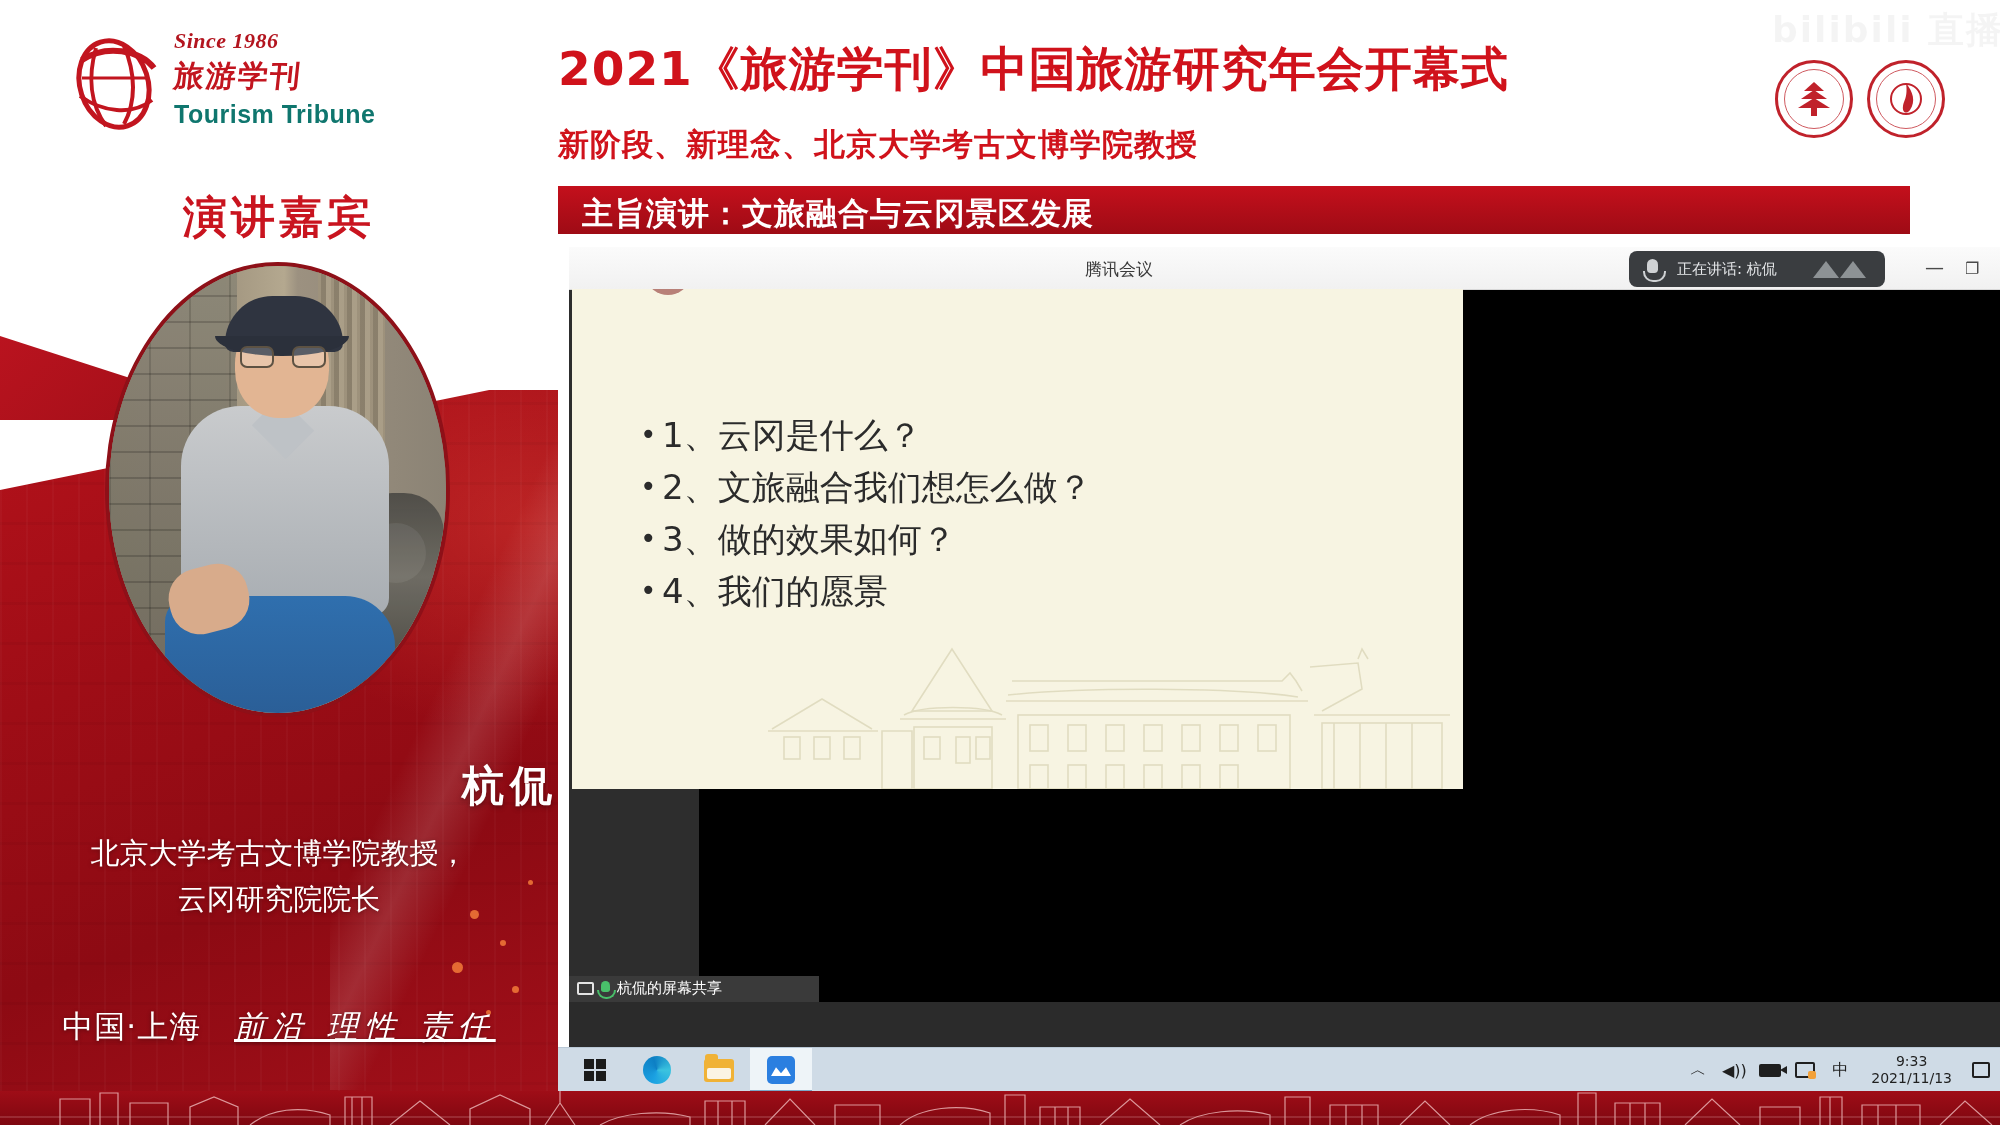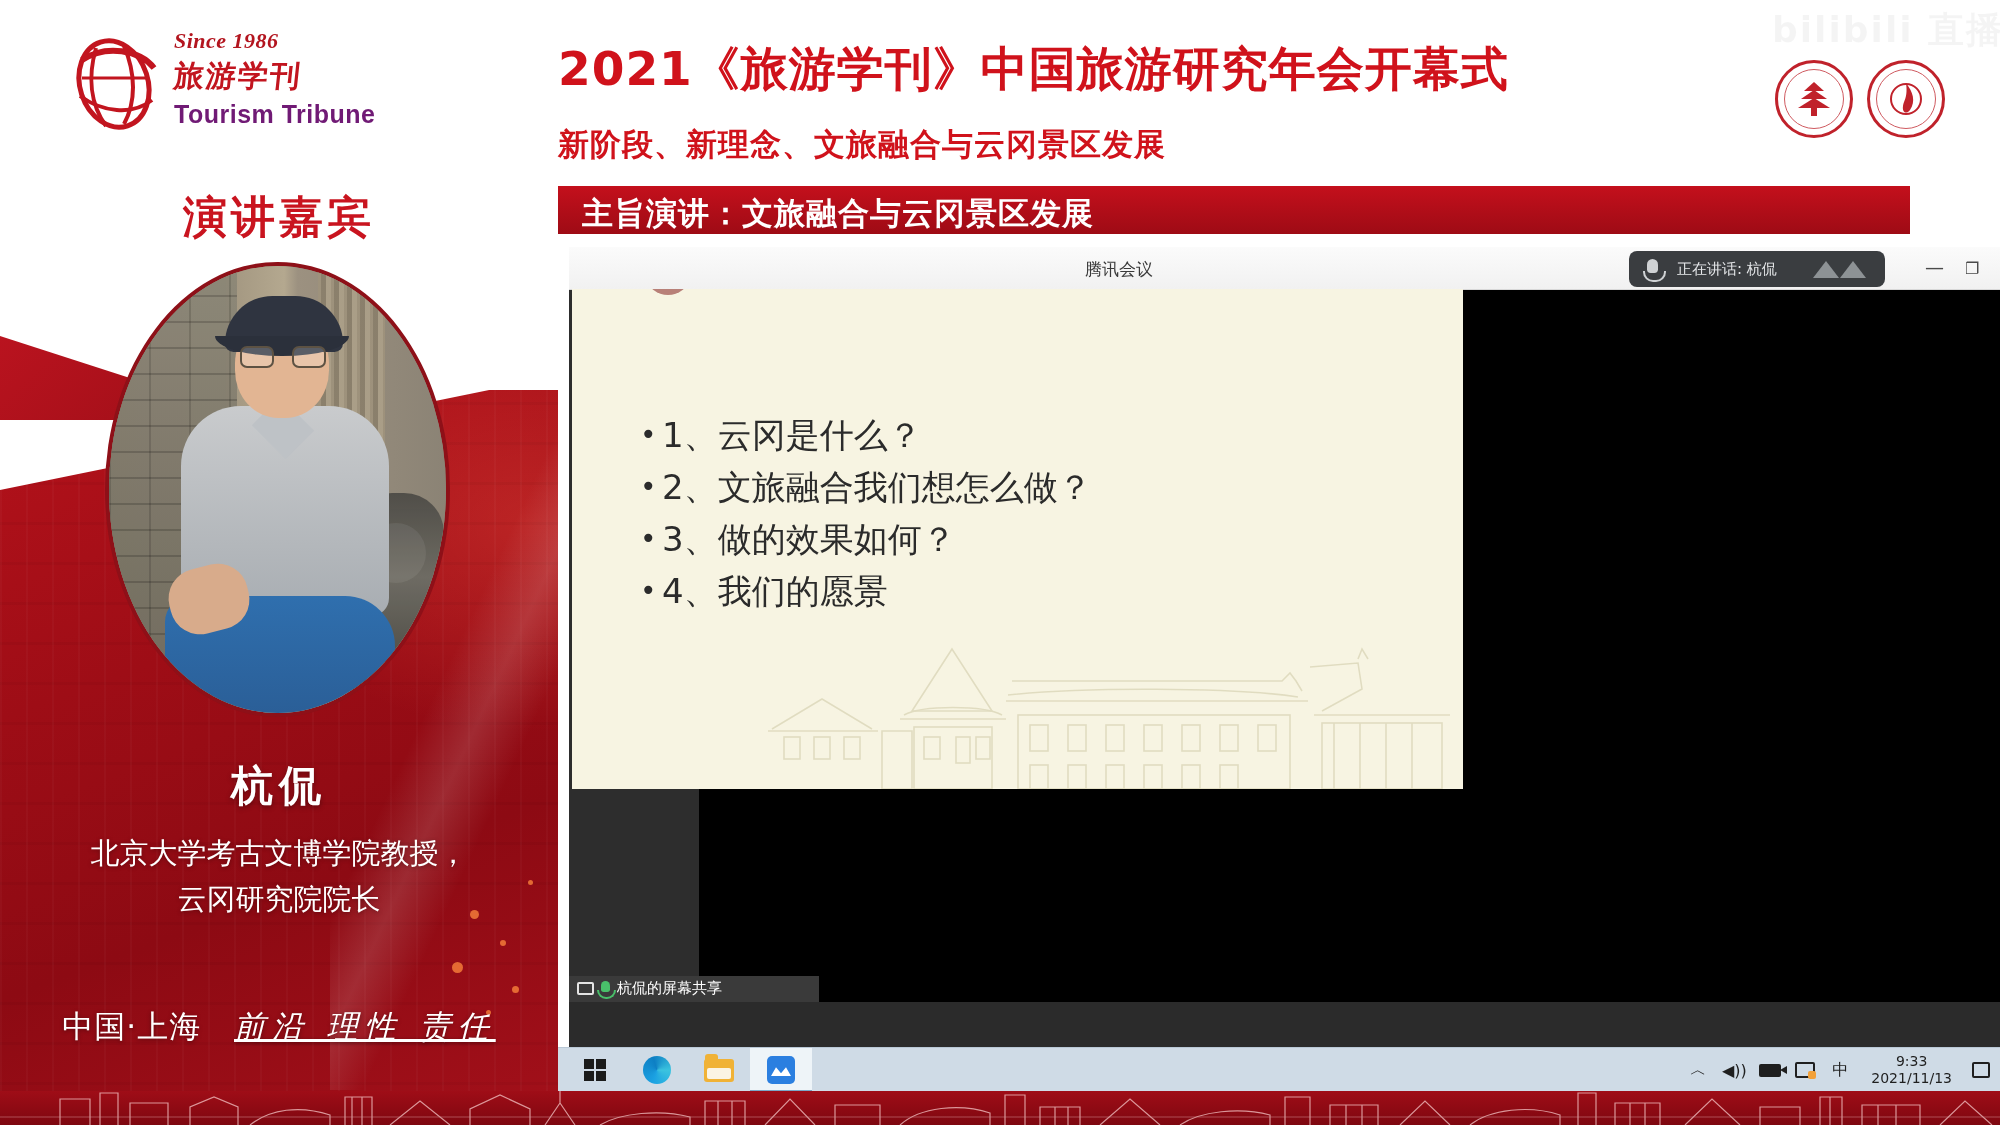--- a/index.html
+++ b/index.html
@@ -45,21 +45,21 @@
 
   
   .logo-row { position:absolute; left:62px; top:28px; width:420px; height:110px; }
   .globe-mark { position:absolute; left:0; top:6px; width:104px; height:100px; }
   .logo-text { position:absolute; left:112px; top:0px; width:300px; text-align:left; }
   .since { font-family:"Liberation Serif","DejaVu Serif",serif; font-style:italic; font-weight:bold;
            font-size:22px; color:#b3151f; letter-spacing:.5px; }
   .cn-journal { margin-top:2px; font-size:30px; color:#c2151f; font-weight:bold;
                 font-family:"DejaVu Sans",sans-serif; letter-spacing:2px;
                 transform:skewX(-6deg); }
-  .tribune { margin-top:3px; font-size:25px; font-weight:bold; color:#701a75; letter-spacing:.5px; }
+  .tribune { margin-top:3px; font-size:25px; font-weight:bold; color:#0f766e; letter-spacing:.5px; }
 
   .guest-title { position:absolute; left:0; top:188px; width:558px; text-align:center;
                  font-size:44px; font-weight:bold; color:#c9141f; letter-spacing:4px;
                  font-family:"DejaVu Sans",sans-serif; }
 
   
   .portrait-wrap { position:absolute; left:105px; top:262px; width:345px; height:455px;
                    border-radius:50%; overflow:hidden; border:4px solid #8e1018; background:#8d8473; }
   .ph-bg { position:absolute; inset:0;
     background:
@@ -92,21 +92,21 @@
   .ph-glass i:first-child{ left:0; } .ph-glass i:last-child{ right:0; }
   .ph-body { position:absolute; left:72px; top:140px; width:208px; height:210px;
     background:linear-gradient(180deg,#c9cbcd,#a8adb2); border-radius:60px 60px 18px 18px; }
   .ph-collar{ position:absolute; left:150px; top:142px; width:48px; height:40px;
     background:#bec2c6; transform:rotate(45deg); }
   .ph-jeans { position:absolute; left:56px; top:330px; width:230px; height:130px;
     background:linear-gradient(180deg,#2f6fae,#2a5d95); border-radius:26px 50px 10px 10px; }
   .ph-arm { position:absolute; left:60px; top:300px; width:80px; height:66px;
     background:#d8ab8b; border-radius:30px; transform:rotate(-14deg); }
 
-  .speaker-name { position:absolute; left:0; top:758px; width:558px; text-align:center;
+  .speaker-name { position:absolute; left:0; top:758px; width:558px; text-align:right;
                   font-size:42px; font-weight:bold; color:#ffffff; letter-spacing:6px;
                   font-family:"DejaVu Sans",sans-serif; text-shadow:0 2px 5px rgba(0,0,0,.35); }
   .speaker-role { position:absolute; left:0; top:830px; width:558px; text-align:center;
                   font-size:29px; color:#ffffff; line-height:46px; font-family:"DejaVu Sans",sans-serif;
                   text-shadow:0 1px 4px rgba(0,0,0,.35); }
 
   .foot-line1 { position:absolute; left:0; top:1006px; width:558px; text-align:center; color:#fff;
                 font-size:31px; font-family:"DejaVu Sans",sans-serif; letter-spacing:1px;
                 text-shadow:0 1px 4px rgba(0,0,0,.4); }
   .foot-line1 .slogan { font-style:italic; letter-spacing:7px; margin-left:22px;text-decoration:underline; }
@@ -308,21 +308,21 @@
       <div>云冈研究院院长</div>
     </div>
 
     <div class="foot-line1">
       <span>中国·上海</span>
       <span class="slogan">前沿 理性 责任</span>
     </div>
   </div>
 
   <div class="conf-title">2021《旅游学刊》中国旅游研究年会开幕式</div>
-  <div class="conf-sub">新阶段、新理念、文旅融合与云冈景区发展</div>
+  <div class="conf-sub">新阶段、新理念、北京大学考古文博学院教授</div>
 
   <div class="bili-wm">bilibili 直播</div>
 
   <div class="seals">
     <div class="seal a">
       <span class="seal-g">
         <svg viewBox="0 0 40 40" width="40" height="40" aria-hidden="true">
           <g fill="#c0222b">
             <polygon points="20,3 30,12 10,12"></polygon>
             <polygon points="20,11 33,20 7,20"></polygon>

